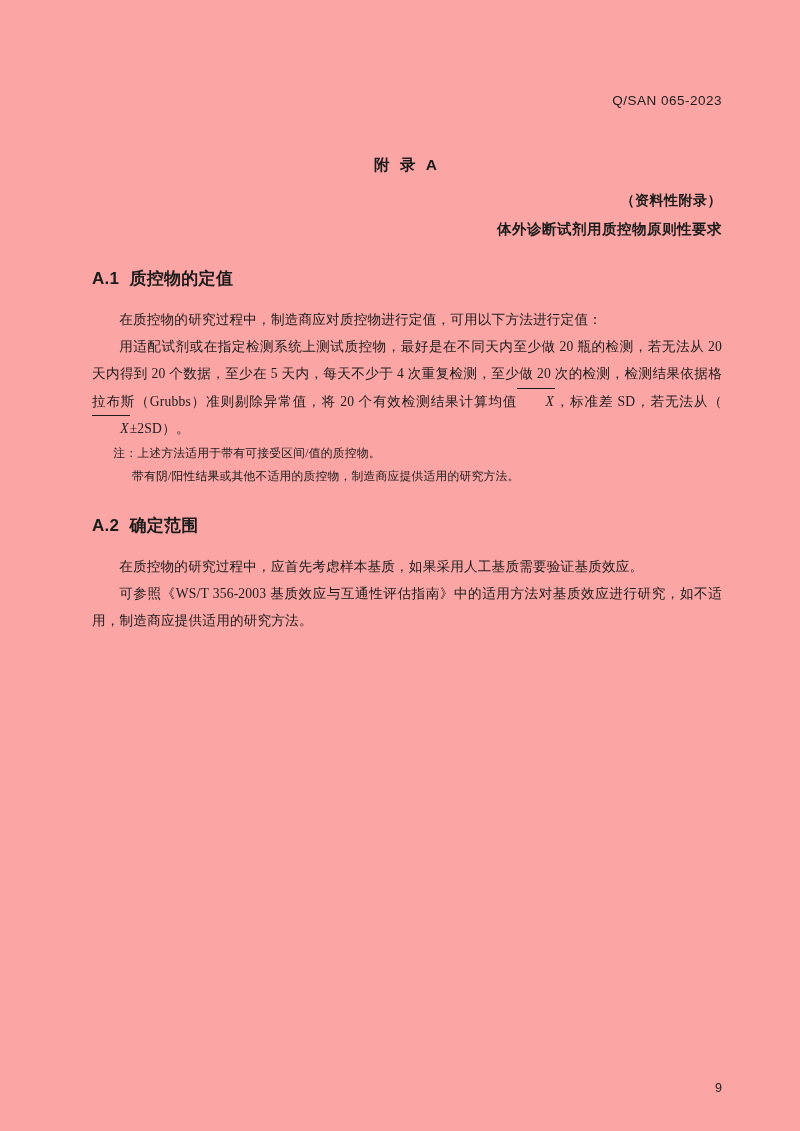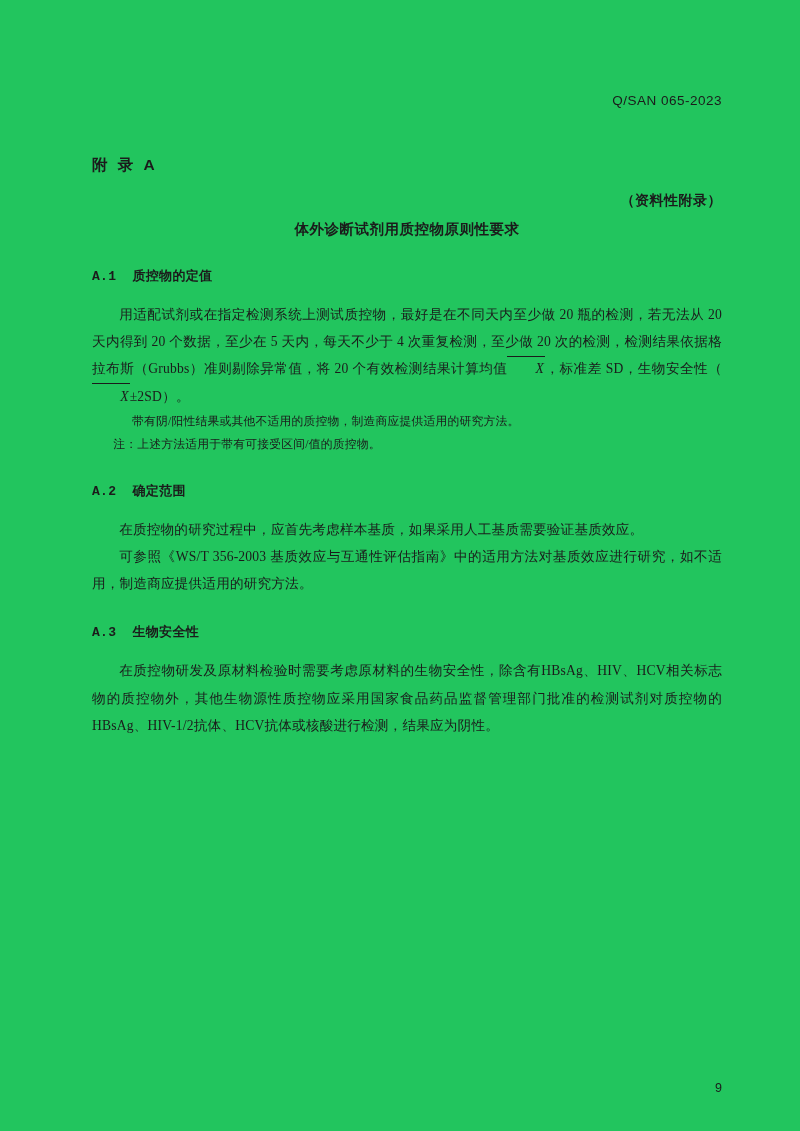--- a/index.html
+++ b/index.html
@@ -4,21 +4,21 @@
 <style>
   html, body {
     margin: 0;
     padding: 0;
     background: #b8b8b8;
   }
   .page {
     position: relative;
     width: 800px;
     height: 1131px;
-    background: #22c55e;
+    background: #fca5a5;
     margin: 0 auto;
     box-sizing: border-box;
     font-family: "Liberation Serif", "DejaVu Serif", serif;
     color: #1b1b1b;
     overflow: hidden;
   }
   .header-code {
     position: absolute;
     top: 93px;
     right: 78px;
@@ -27,46 +27,47 @@
     letter-spacing: 0.5px;
     color: #1b1b1b;
   }
   .content {
     position: absolute;
     left: 92px;
     right: 78px;
     top: 155px;
   }
   .annex-title {
+    text-align: center;
     font-family: "Liberation Sans", "DejaVu Sans", sans-serif;
     font-weight: bold;
     font-size: 15.5px;
     letter-spacing: 3px;
     margin: 0 0 16px 0;
   }
   .annex-sub {
     text-align: right;
     font-family: "Liberation Sans", "DejaVu Sans", sans-serif;
     font-weight: bold;
     font-size: 14px;
     margin: 0 0 10px 0;
     letter-spacing: 0.5px;
   }
   .annex-sub2 {
-    text-align: center;
+    text-align: right;
     font-family: "Liberation Sans", "DejaVu Sans", sans-serif;
     font-weight: bold;
     font-size: 14.5px;
     margin: 0 0 28px 0;
     letter-spacing: 0.5px;
   }
   .clause-head {
-    font-family: Liberation Mono, monospace;
+    font-family: Liberation Sans, sans-serif;
     font-weight: bold;
-    font-size: 13px;
+    font-size: 17px;
     margin: 0 0 16px 0;
     letter-spacing: 0.3px;
   }
   .para {
     font-size: 13.6px;
     line-height: 2.0;
     text-align: justify;
     margin: 0;
     text-indent: 2em;
     letter-spacing: 0.2px;
@@ -121,39 +122,34 @@
   <div class="content">
 
     <div class="annex-title">附 录 A</div>
     <div class="annex-sub">（资料性附录）</div>
     <div class="annex-sub2">体外诊断试剂用质控物原则性要求</div>
 
     <div class="block">
       <div class="clause-head">
         <span>A.1</span>&nbsp;&nbsp;<span>质控物的定值</span>
       </div>
+      <p class="para">在质控物的研究过程中，制造商应对质控物进行定值，可用以下方法进行定值：</p>
       <p class="para">
-        <span>用适配试剂或在指定检测系统上测试质控物，最好是在不同天内至少做 20 瓶的检测，若无法从 20 天内得到 20 个数据，至少在 5 天内，每天不少于 4 次重复检测，至少做 20 次的检测，检测结果依据格拉布斯（Grubbs）准则剔除异常值，将 20 个有效检测结果计算均值</span><span class="ovl ital">X</span><span>，标准差 SD，生物安全性（</span><span class="ovl ital">X</span><span>±2SD）。</span>
+        <span>用适配试剂或在指定检测系统上测试质控物，最好是在不同天内至少做 20 瓶的检测，若无法从 20 天内得到 20 个数据，至少在 5 天内，每天不少于 4 次重复检测，至少做 20 次的检测，检测结果依据格拉布斯（Grubbs）准则剔除异常值，将 20 个有效检测结果计算均值</span><span class="ovl ital">X</span><span>，标准差 SD，若无法从（</span><span class="ovl ital">X</span><span>±2SD）。</span>
       </p>
+      <p class="note">注：上述方法适用于带有可接受区间/值的质控物。</p>
       <p class="note plain">带有阴/阳性结果或其他不适用的质控物，制造商应提供适用的研究方法。</p>
-      <p class="note">注：上述方法适用于带有可接受区间/值的质控物。</p>
     </div>
 
     <div class="block">
       <div class="clause-head">
         <span>A.2</span>&nbsp;&nbsp;<span>确定范围</span>
       </div>
       <p class="para">在质控物的研究过程中，应首先考虑样本基质，如果采用人工基质需要验证基质效应。</p>
       <p class="para">可参照《WS/T 356-2003 基质效应与互通性评估指南》中的适用方法对基质效应进行研究，如不适用，制造商应提供适用的研究方法。</p>
     </div>
 
-    <div class="block">
-      <div class="clause-head">
-        <span>A.3</span>&nbsp;&nbsp;<span>生物安全性</span>
-      </div>
-      <p class="para">在质控物研发及原材料检验时需要考虑原材料的生物安全性，除含有HBsAg、HIV、HCV相关标志物的质控物外，其他生物源性质控物应采用国家食品药品监督管理部门批准的检测试剂对质控物的HBsAg、HIV-1/2抗体、HCV抗体或核酸进行检测，结果应为阴性。</p>
-    </div>
 
   </div>
 
   <div class="page-number">9</div>
 
 </div>
 
 </body></html>

